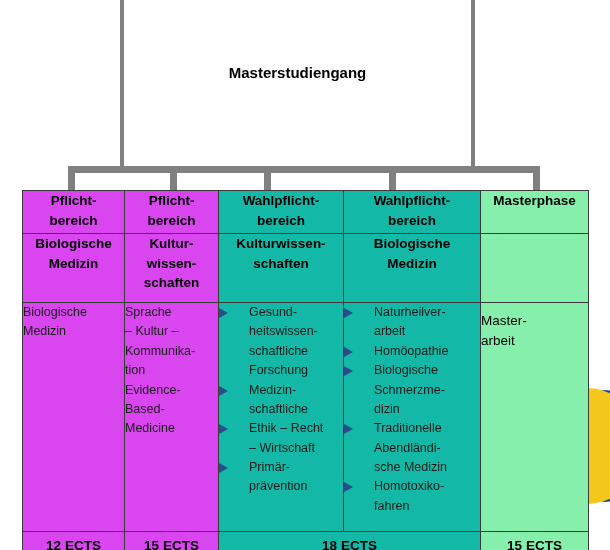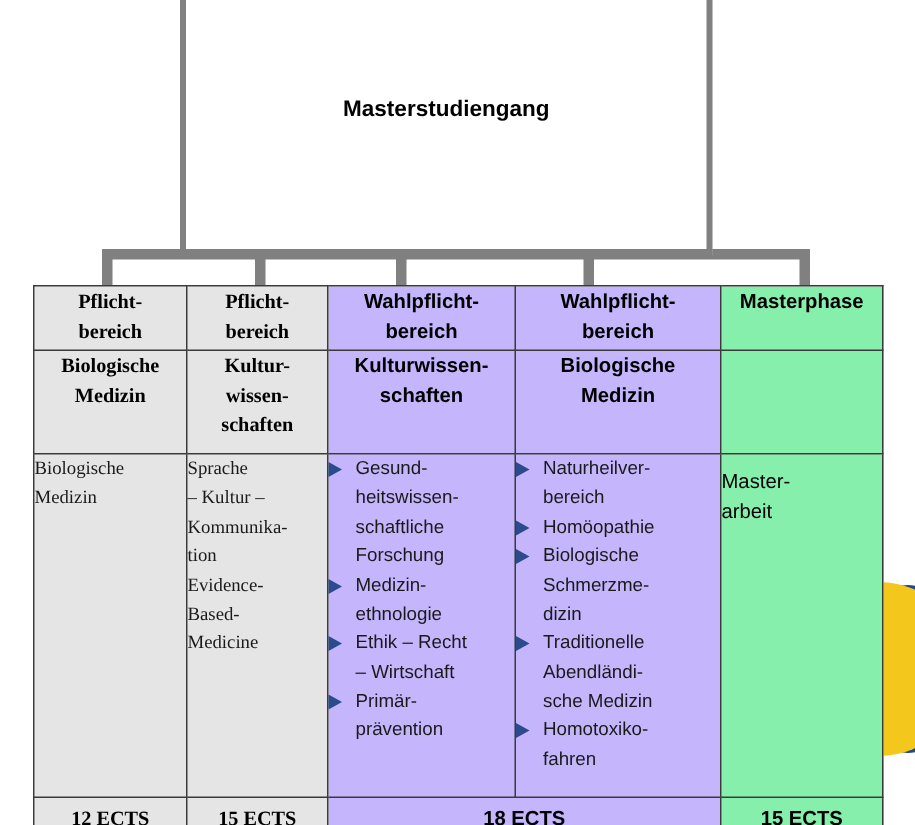--- a/index.html
+++ b/index.html
@@ -112,22 +112,22 @@
   }
 
   
   .c1 { width: 102px; }
   .c2 { width: 94px; }
   .c3 { width: 125px; }
   .c4 { width: 137px; }
   .c5 { width: 108px; }
 
   
-  .tint-light { background: #e5e5e5; font-family: Liberation Serif, serif; }
-  .tint-mid   { background: #c4b5fd; }
+  .tint-light { background: #d946ef; }
+  .tint-mid   { background: #14b8a6; }
   .tint-dark  { background: #86efac; }
 
   
   .hdr1 {
     height: 42px;
     text-align: center;
     font-size: 13.5px;
     font-weight: bold;
     color: #000;
     line-height: 1.45;
@@ -162,21 +162,21 @@
   .plain-line { white-space: pre-line; }
 
   
   ul.bullets {
     list-style: none;
     margin: 0;
     padding: 0;
   }
   ul.bullets li {
     position: relative;
-    padding-left: 18px;
+    padding-left: 30px;
     margin: 0 0 0 0;
     font-size: 12.5px;
     line-height: 1.55;
     color: #1a1a1a;
     white-space: pre-line;
   }
   .tri {
     position: absolute;
     left: 0;
     top: 5px;
@@ -269,31 +269,31 @@
 Evidence-
 Based-
 Medicine</td>
         <td class="body-cell tint-mid">
           <ul class="bullets">
             <li><span class="tri"></span><span>Gesund-
 heitswissen-
 schaftliche
 Forschung</span></li>
             <li><span class="tri"></span><span>Medizin-
-ethnologie</span></li>
+schaftliche</span></li>
             <li><span class="tri"></span><span>Ethik – Recht
 – Wirtschaft</span></li>
             <li><span class="tri"></span><span>Primär-
 prävention</span></li>
           </ul>
         </td>
         <td class="body-cell tint-mid">
           <ul class="bullets">
             <li><span class="tri"></span><span>Naturheilver-
-bereich</span></li>
+arbeit</span></li>
             <li><span class="tri"></span><span>Homöopathie</span></li>
             <li><span class="tri"></span><span>Biologische
 Schmerzme-
 dizin</span></li>
             <li><span class="tri"></span><span>Traditionelle
 Abendländi-
 sche Medizin</span></li>
             <li><span class="tri"></span><span>Homotoxiko-
 fahren</span></li>
           </ul>

